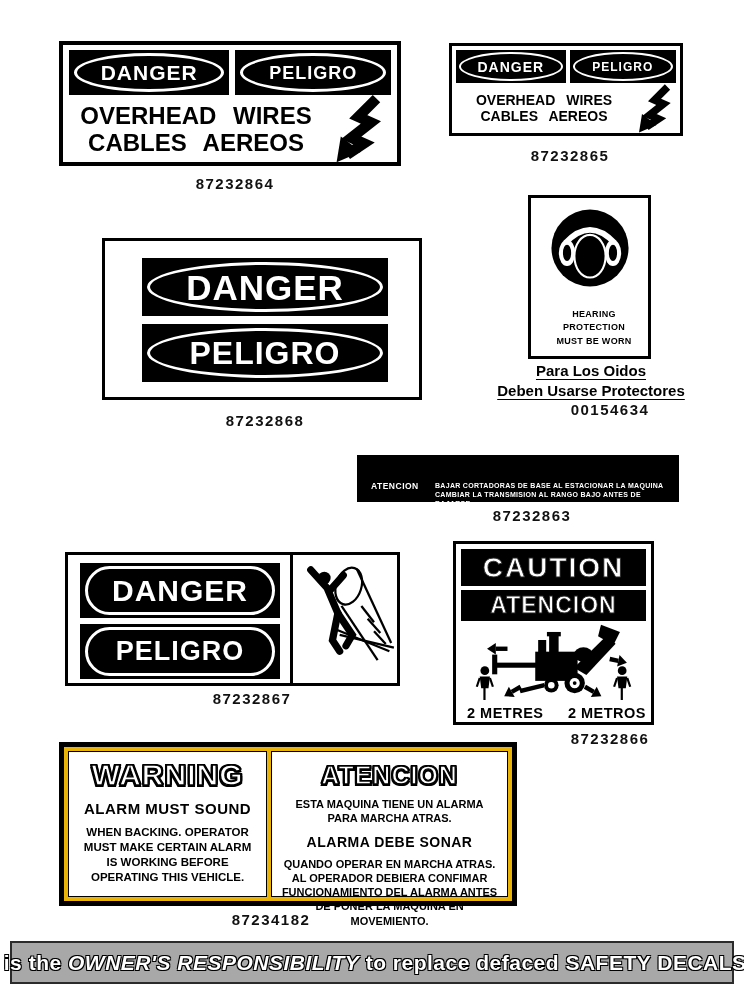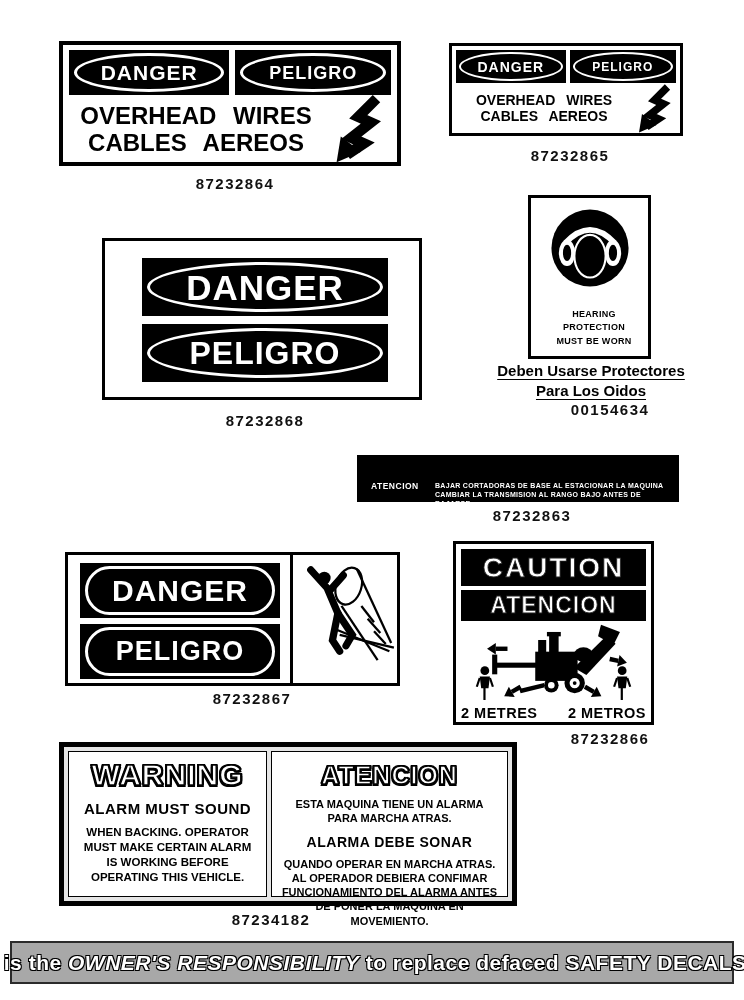--- a/index.html
+++ b/index.html
@@ -27,30 +27,30 @@
   .outlined-on-black{color:#fff;font-weight:bold;-webkit-text-stroke:0.8px #222;}
   
   .ow-header{position:absolute;left:6px;right:6px;top:5px;display:flex;gap:6px;}
   .ow-body-line{font-weight:bold;text-align:center;word-spacing:10px;line-height:1.12;}
   
   .strip{position:absolute;background:#000;color:#fff;box-sizing:border-box;}
   .strip-row{position:absolute;left:0;right:0;display:flex;}
   .strip-label{width:64px;padding-left:14px;font-size:8.5px;font-weight:bold;letter-spacing:0.5px;flex:none;}
   .strip-text{font-size:7px;font-weight:bold;line-height:1.3;letter-spacing:0.3px;}
   
-  .alarm{display:flex;gap:4px;padding:4px;background:#e5e5e5;border:5px solid #000;}
+  .alarm{display:flex;gap:4px;padding:4px;background:#eab308;border:5px solid #000;}
   .alarm-panel{background:#fff;border:1px solid #000;box-sizing:border-box;text-align:center;padding:5px 3px;}
   .alarm-title-en{font-size:30px;letter-spacing:1px;margin:1px 0 5px;}
   .alarm-title-es{font-size:25px;letter-spacing:1px;margin:4px 0 7px;}
   .alarm-intro{font-size:11.5px;font-weight:bold;line-height:1.3;}
   .alarm-sub{font-size:15px;font-weight:bold;letter-spacing:0.5px;margin-top:8px;}
   .alarm-body{font-size:11.5px;font-weight:bold;line-height:1.3;margin-top:8px;}
   
   .caution-bar{background:#000;display:flex;align-items:center;justify-content:center;margin:5px 5px 0;}
-  .metres-row{display:flex;justify-content:space-between;padding:0 5px;font-size:14.5px;font-weight:bold;letter-spacing:0.5px;}
+  .metres-row{display:flex;justify-content:space-between;padding:0 5px;font-size:14.5px;font-weight:bold;letter-spacing:0.5px;margin-left:6px;}
   
   .hearing-caption{position:absolute;left:9px;right:0;bottom:8px;text-align:center;
     font-size:9px;font-weight:bold;line-height:1.5;letter-spacing:0.3px;}
   .es-underline{font-size:15px;font-weight:600;text-decoration:underline;text-underline-offset:3px;line-height:1.35;}
   
   .banner{
     position:absolute;left:10px;top:941px;width:724px;height:43px;box-sizing:border-box;
     border:2px solid #2b2b2b;
     background-color:#a8a8a8;
     background-image:radial-gradient(#636363 22%,transparent 24%),radial-gradient(#636363 22%,transparent 24%);
@@ -137,22 +137,22 @@
       <ellipse cx="78" cy="56" rx="10" ry="16" fill="#fff"></ellipse>
       <ellipse cx="78" cy="56" rx="5" ry="10" fill="#000"></ellipse>
       <ellipse cx="50" cy="60" rx="19" ry="26" fill="#000" stroke="#fff" stroke-width="2.5"></ellipse>
       <path d="M34 32 Q50 24 66 32" stroke="#fff" stroke-width="2.5" fill="none"></path>
     </svg>
     <div class="hearing-caption pre">HEARING
 PROTECTION
 MUST BE WORN</div>
   </div>
   <div style="position:absolute;left:495px;top:361px;width:192px;text-align:center;">
+    <div class="es-underline">Para Los Oidos</div>
     <div class="es-underline">Deben Usarse Protectores</div>
-    <div class="es-underline">Para Los Oidos</div>
   </div>
   <div class="pn" style="left:530px;top:401px;width:160px;">00154634</div>
 
   <div class="strip" style="left:357px;top:455px;width:322px;height:47px;">
     <div class="strip-row" style="top:26px;">
       <div class="strip-label">ATENCION</div>
       <div class="strip-text pre">BAJAR CORTADORAS DE BASE AL ESTACIONAR LA MAQUINA
 CAMBIAR LA TRANSMISION AL RANGO BAJO ANTES DE BAJARSE.</div>
     </div>
   </div>

